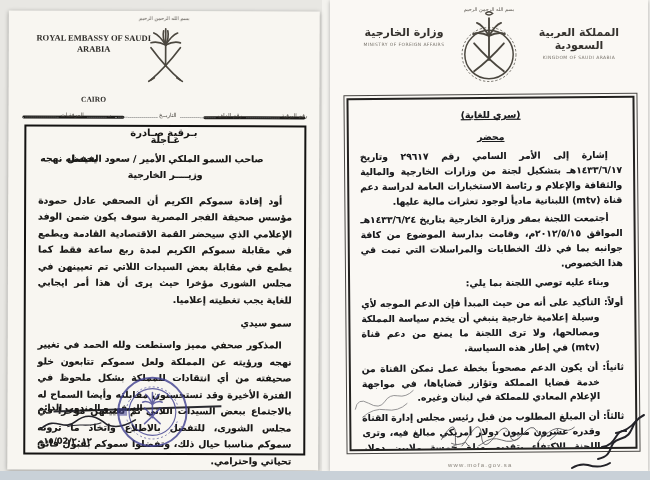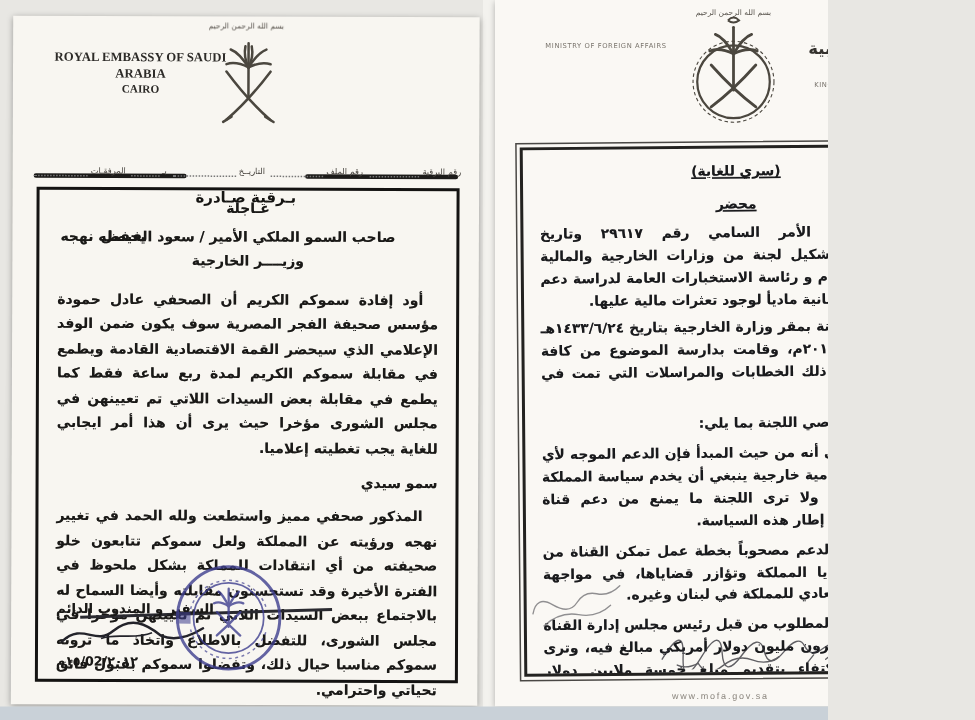--- a/index.html
+++ b/index.html
@@ -1,28 +1,28 @@
 <!DOCTYPE html>
 <html lang="ar"><head>
 <meta charset="utf-8">
 <style>
   html,body{margin:0;padding:0;background:#e8e7e3;}
-  .scene{position:relative;width:552px;height:480px;overflow:hidden;background:#e8e7e3;
+  .scene{position:relative;width:650px;height:480px;overflow:hidden;background:#e8e7e3;
          font-family:"DejaVu Sans",sans-serif;}
   .backdrop-right{position:absolute;left:322px;top:0;width:328px;height:473px;background:#f3f2ee;}
   .bottom-band{position:absolute;left:0;top:471px;width:650px;height:9px;background:#c9d1d8;}
 
   
   .page-left{position:absolute;left:8px;top:11px;width:311px;height:459px;background:#f8f6f1;
              box-shadow:0 1px 4px rgba(0,0,0,.35);transform:rotate(.2deg);}
   .pl-ornament{position:absolute;top:4px;left:0;right:0;text-align:center;font-size:5px;color:#55504a;
                letter-spacing:-.5px;filter:blur(.3px);}
   .en-block{position:absolute;left:14px;top:22px;width:142px;text-align:center;
             font-family:"Liberation Serif",serif;font-weight:bold;color:#2d2b28;font-size:8.5px;line-height:1.3;}
-  .en-block .l2{font-size:7.5px;}
+  .en-block .l2{font-size:7.5px;margin-top:40px;}
   .emblem-l{position:absolute;left:136px;top:10px;width:42px;height:66px;}
   .ar-block{position:absolute;right:8px;top:22px;width:116px;text-align:center;color:#2d2b28;}
   .ar-calli{font-weight:bold;font-size:9.5px;filter:blur(.2px);}
   .ar-city{font-size:7px;font-weight:bold;margin-top:5px;}
   .telegram-row{position:absolute;top:86px;left:14px;right:14px;display:flex;align-items:center;
                 gap:6px;direction:rtl;}
   .telegram-row .bar{flex:1;height:3px;background:#1c1b19;border-radius:2px;}
   .telegram-title{font-size:10px;font-weight:bold;color:#151412;white-space:nowrap;margin-top:30px;}
   .form-row{position:absolute;top:101px;left:12px;right:12px;display:flex;direction:rtl;
             align-items:flex-end;font-size:5.5px;color:#44403b;gap:2px;}
@@ -173,20 +173,21 @@
           <rect x="4" y="36" width="10" height="8" fill="#3f3f8f" opacity=".7" stroke="none"></rect>
         </g>
       </svg>
     </div>
   </div>
 
   <div class="page-right">
     <div class="pr-ornament">بسم الله الرحمن الرحيم</div>
 
     <div class="mofa-block">
+      <div class="mofa-ar">وزارة الخارجية</div>
       <div class="mofa-en">MINISTRY OF FOREIGN AFFAIRS</div>
     </div>
 
     <svg class="emblem-r" viewBox="0 0 60 86">
       <g stroke="#4b473f" fill="none">
         <path d="M26 6 q4 -4 8 0 q-4 3 -8 0" stroke-width="1.4"></path>
         <circle cx="30" cy="50" r="26" stroke-width="1.6"></circle>
         <circle cx="30" cy="50" r="29" stroke-width=".8" stroke-dasharray="2.5 2"></circle>
         <g stroke-width="2" stroke-linecap="round">
           <path d="M14 68 Q30 56 46 38"></path>

